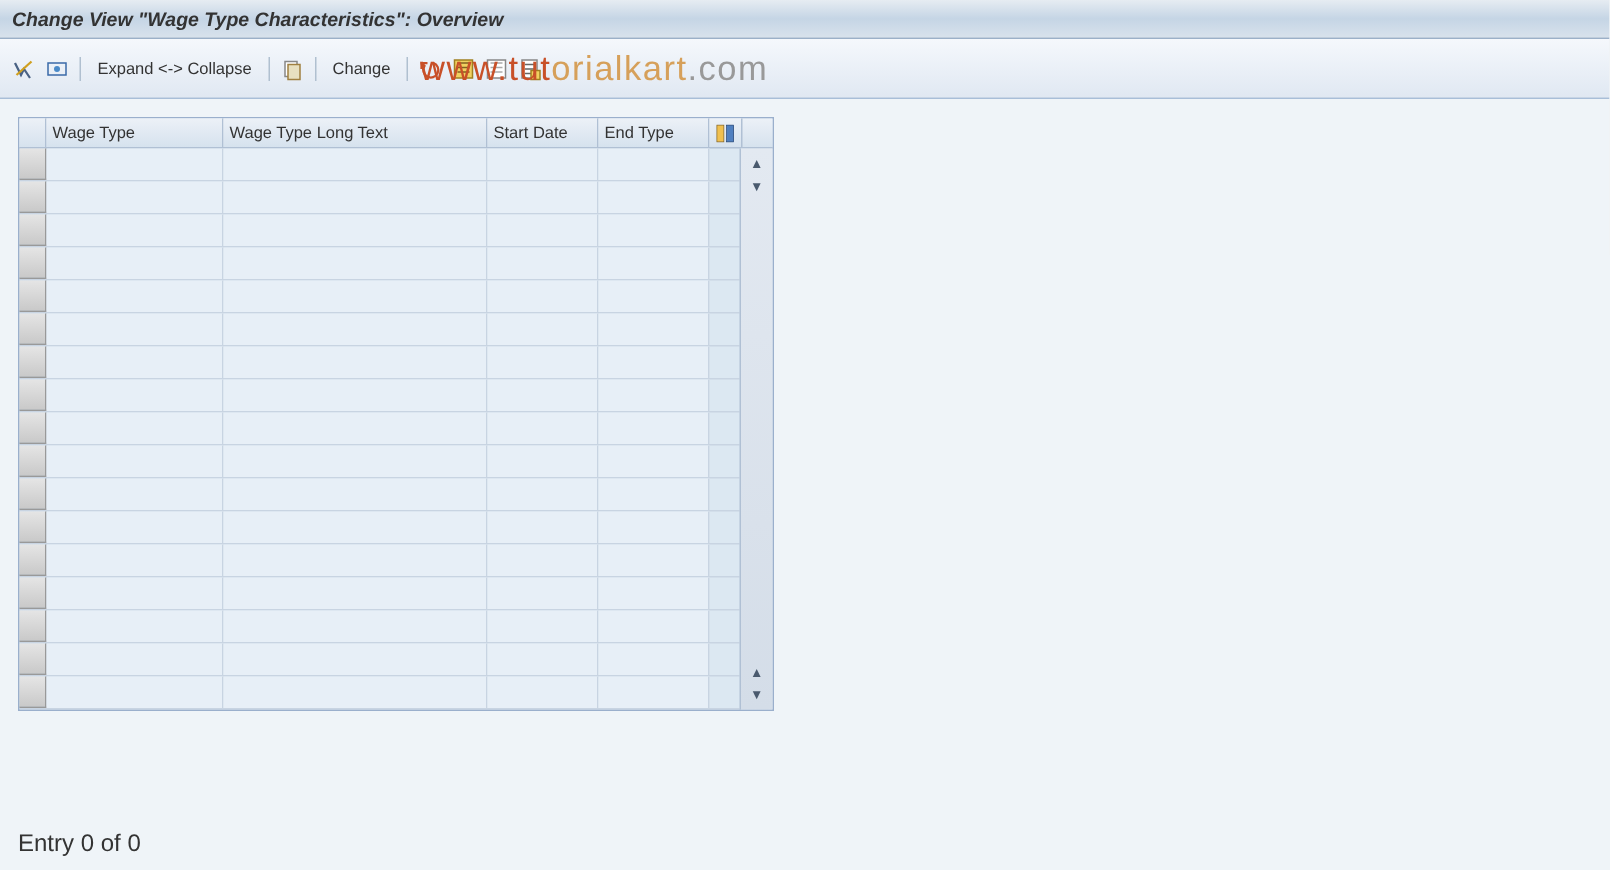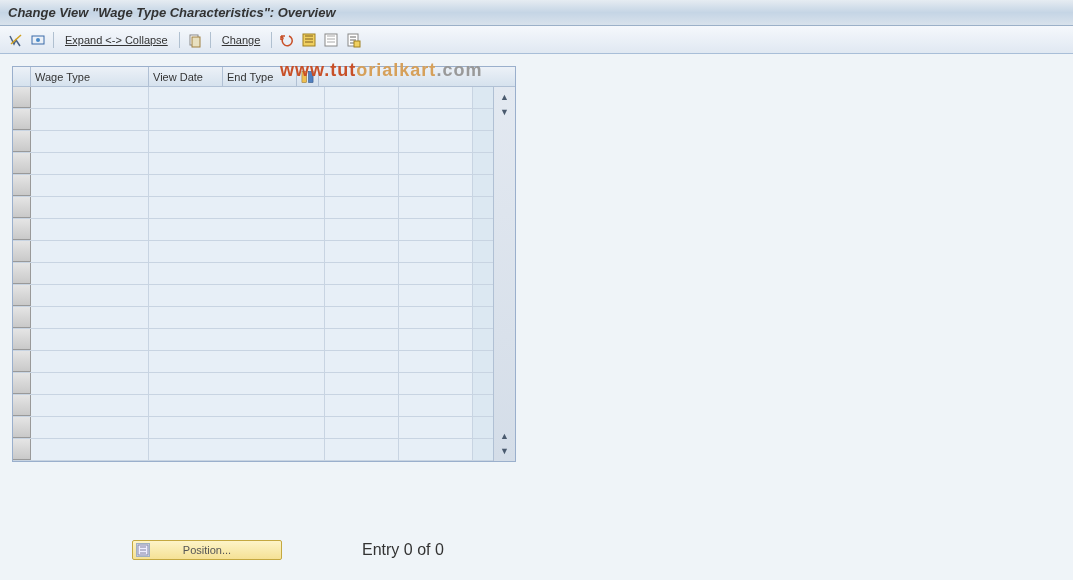--- a/index.html
+++ b/index.html
@@ -24,25 +24,24 @@
     .title-text {
       font-weight: bold;
       font-style: italic;
       font-size: 13px;
       color: #333;
     }
     .toolbar {
       background: linear-gradient(to bottom, #f5f8fc, #e0e8f2);
       border-bottom: 1px solid #a8bed8;
       padding: 3px 6px;
-      height: 28px;
+      height: 40px;
       display: flex;
       align-items: center;
       gap: 2px;
-      text-decoration: underline;
     }
     .toolbar-icon-btn {
       width: 20px;
       height: 20px;
       display: inline-flex;
       align-items: center;
       justify-content: center;
       cursor: pointer;
       border-radius: 2px;
     }
@@ -178,26 +177,25 @@
       border: 1px solid #a0b0c0;
     }
     .entry-text {
       font-size: 16px;
       color: #333;
     }
     .watermark {
       position: absolute;
       top: 32px;
       left: 280px;
-      font-size: 18px;
-      font-weight: bold;
+      font-size: 23px;
+      font-weight: normal;
       letter-spacing: 1px;
       pointer-events: none;
       z-index: 100;
-      margin-top: 28px;
     }
     .watermark .w1 { color: #c85028; }
     .watermark .w2 { color: #d6a05a; }
     .watermark .w3 { color: #999; }
     svg { display: block; }
   </style>
 </head>
 <body>
 
 <div class="title-bar">
@@ -253,21 +251,22 @@
         <rect x="9" y="9" width="6" height="6" fill="#f0d060" stroke="#a08020"></rect>
       </svg>
   </div>
 </div>
 
 <div class="content-area">
   <div class="table-container">
     <div class="table-header-row">
       <div class="row-selector-header"></div>
       <div class="col-header col-wage-type">Wage Type</div>
-      <div class="col-header col-start-date">View Date</div>
+      <div class="col-header col-long-text">Wage Type Long Text</div>
+      <div class="col-header col-start-date">Start Date</div>
       <div class="col-header col-end-date">End Type</div>
       <div class="col-header config-col">
         <svg width="14" height="14" viewBox="0 0 14 14">
             <rect x="1" y="1" width="5" height="12" fill="#f0c050" stroke="#806020" stroke-width="0.5"></rect>
             <rect x="8" y="1" width="5" height="12" fill="#5080c0" stroke="#204070" stroke-width="0.5"></rect>
           </svg>
       </div>
     </div>
     <div class="table-body">
       <div class="table-rows" id="table-rows">
@@ -398,28 +397,19 @@
         </div>
         <div>
           <div class="scroll-arrow">▲</div>
           <div class="scroll-arrow">▼</div>
         </div>
       </div>
     </div>
   </div>
 
   <div class="bottom-area">
-    <div class="position-btn">
-      <div class="position-btn-icon">
-        <svg width="12" height="12" viewBox="0 0 12 12">
-            <rect x="1" y="1" width="10" height="10" fill="#eef" stroke="#88a"></rect>
-            <path d="M3 3 L9 3 M3 6 L9 6 M3 9 L9 9" stroke="#668" stroke-width="0.8"></path>
-          </svg>
-      </div>
-      <span>Position...</span>
-    </div>
     <span class="entry-text">Entry 0 of 0</span>
   </div>
 </div>
 
 <div class="watermark">
   <span class="w1">www.</span><span class="w1">tut</span><span class="w2">orialkart</span><span class="w3">.com</span>
 </div>
 
 </body></html>

